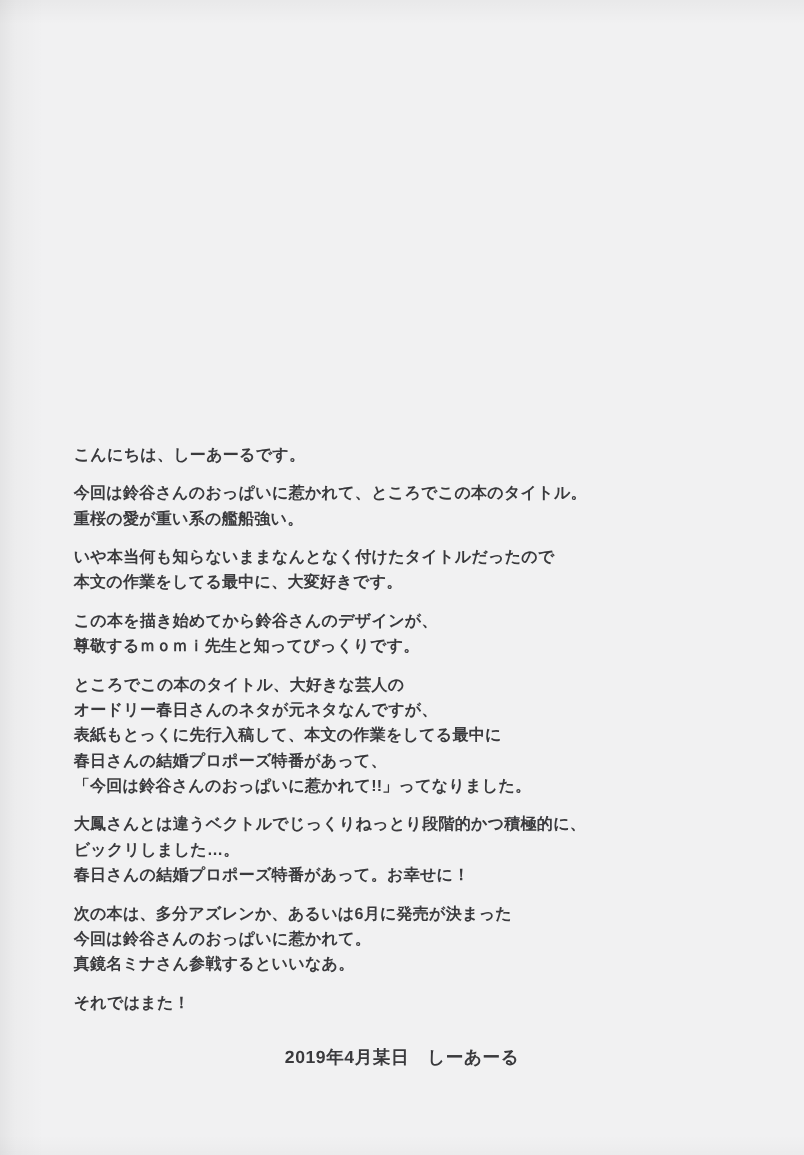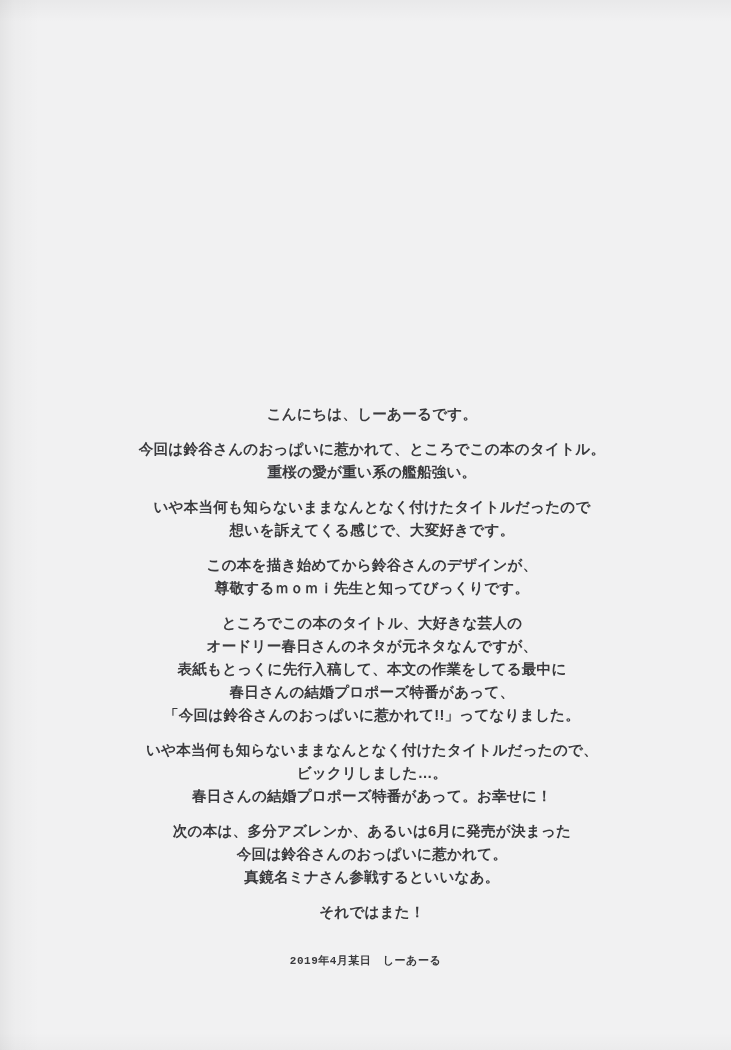--- a/index.html
+++ b/index.html
@@ -31,80 +31,78 @@
   .text-block{
     position:absolute;
     left:67px;
     top:403px;
     width:610px;
     color:var(--ink);
     font-size:14.6px;
     line-height:23px;
     font-weight:600;
     letter-spacing:0.2px;
-    text-align:center;
   }
   .para{
     margin:0 0 12px 0;
     padding:0;
   }
   .ln{
     display:block;
     white-space:nowrap;
   }
   .signoff{
     position:absolute;
     left:0;
     top:950px;
     width:731px;
     text-align:center;
     color:var(--ink);
-    font-size:11px;
+    font-size:16px;
     line-height:23px;
     font-weight:600;
     letter-spacing:0.5px;
-    font-family:Liberation Mono, monospace;
   }
 </style>
 </head>
 <body>
 
 <div class="scan-shade"></div>
 
 <div class="text-block">
 
   <p class="para">
     <span class="ln">こんにちは、しーあーるです。</span>
   </p>
 
   <p class="para">
     <span class="ln">今回は鈴谷さんのおっぱいに惹かれて、ところでこの本のタイトル。</span>
     <span class="ln">重桜の愛が重い系の艦船強い。</span>
   </p>
 
   <p class="para">
     <span class="ln">いや本当何も知らないままなんとなく付けたタイトルだったので</span>
-    <span class="ln">想いを訴えてくる感じで、大変好きです。</span>
+    <span class="ln">本文の作業をしてる最中に、大変好きです。</span>
   </p>
 
   <p class="para">
     <span class="ln">この本を描き始めてから鈴谷さんのデザインが、</span>
     <span class="ln">尊敬するｍｏｍｉ先生と知ってびっくりです。</span>
   </p>
 
   <p class="para">
     <span class="ln">ところでこの本のタイトル、大好きな芸人の</span>
     <span class="ln">オードリー春日さんのネタが元ネタなんですが、</span>
     <span class="ln">表紙もとっくに先行入稿して、本文の作業をしてる最中に</span>
     <span class="ln">春日さんの結婚プロポーズ特番があって、</span>
     <span class="ln">「今回は鈴谷さんのおっぱいに惹かれて!!」ってなりました。</span>
   </p>
 
   <p class="para">
-    <span class="ln">いや本当何も知らないままなんとなく付けたタイトルだったので、</span>
+    <span class="ln">大鳳さんとは違うベクトルでじっくりねっとり段階的かつ積極的に、</span>
     <span class="ln">ビックリしました…。</span>
     <span class="ln">春日さんの結婚プロポーズ特番があって。お幸せに！</span>
   </p>
 
   <p class="para">
     <span class="ln">次の本は、多分アズレンか、あるいは6月に発売が決まった</span>
     <span class="ln">今回は鈴谷さんのおっぱいに惹かれて。</span>
     <span class="ln">真鏡名ミナさん参戦するといいなあ。</span>
   </p>
 

